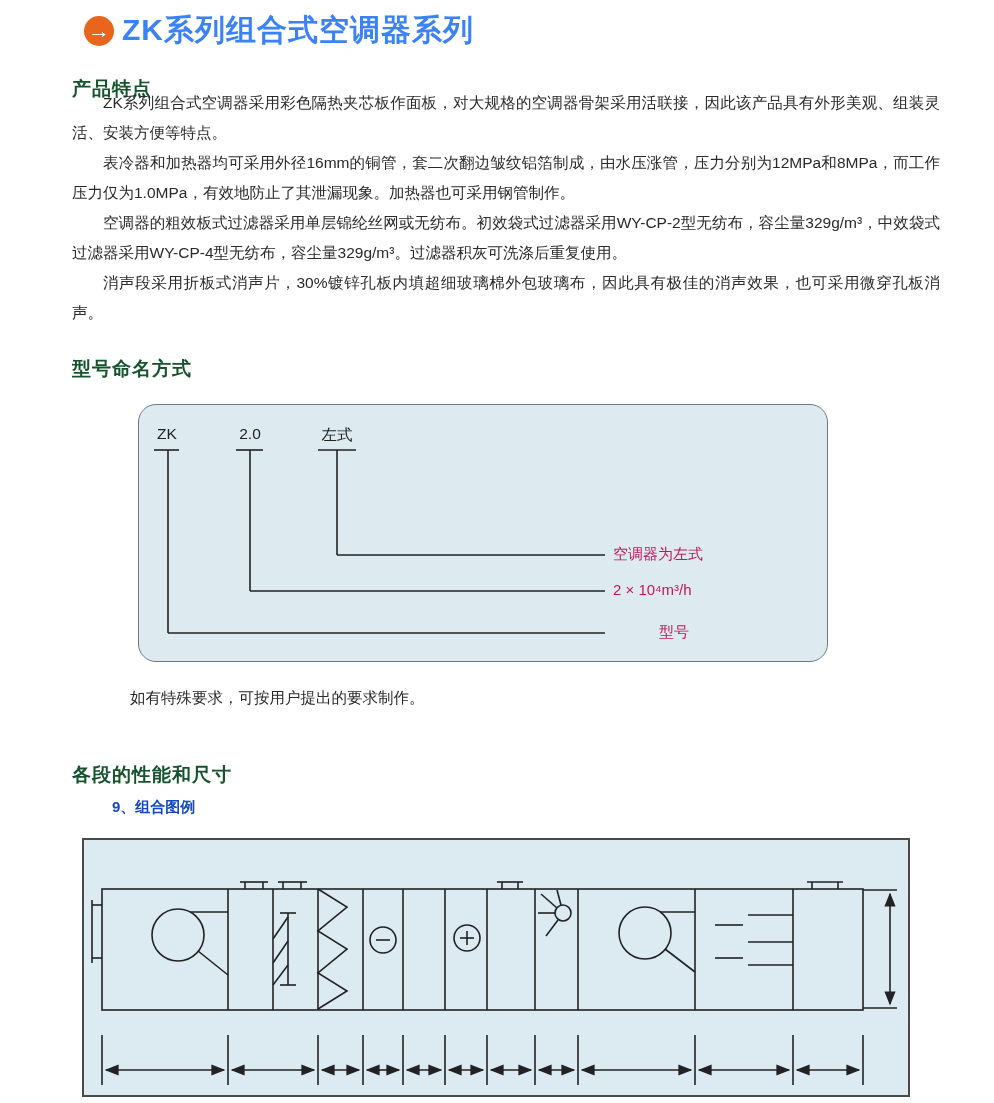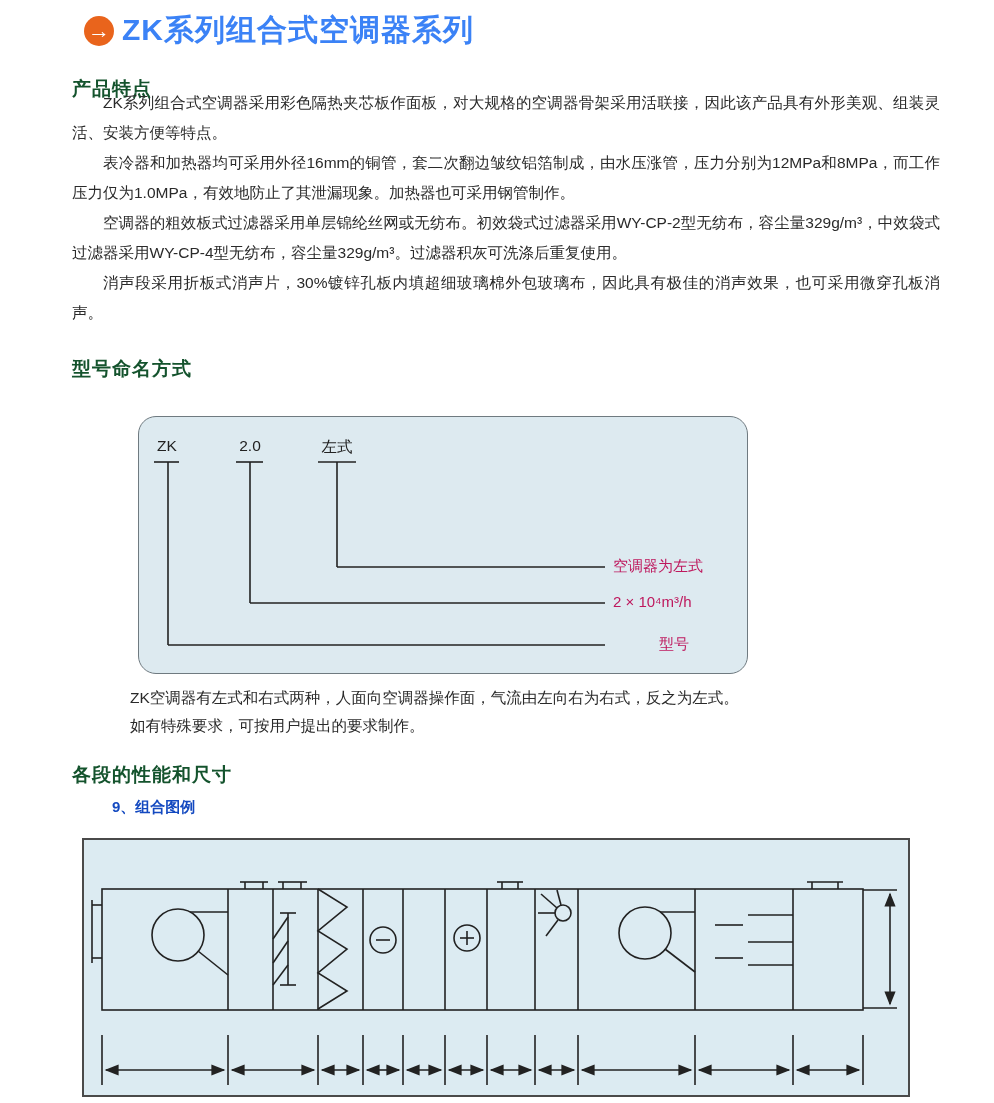--- a/index.html
+++ b/index.html
@@ -37,21 +37,21 @@
     position:absolute;left:72px;top:88px;width:868px;
     font-size:15.5px;line-height:30px;text-align:justify;
   }
   .paragraphs p{margin:0;text-indent:2em;}
   .naming-note{
     position:absolute;left:130px;top:684px;width:760px;
     font-size:15.5px;line-height:28px;
   }
   
   .naming-box{
-    position:absolute;left:138px;top:416px;width:610px;height:258px;
+    position:absolute;left:138px;top:404px;width:690px;height:258px;
     background:#ddeaf0;border:1px solid #6f7a80;border-radius:18px;
     box-sizing:border-box;
   }
   .naming-box svg{position:absolute;left:0;top:0;}
   .code-part{
     position:absolute;top:20px;transform:translateX(-50%);
     font-size:15.5px;color:#222;white-space:nowrap;
   }
   .callout{
     position:absolute;left:474px;
@@ -105,21 +105,20 @@
     </svg>
     <div class="code-part" style="left:28px;">ZK</div>
     <div class="code-part" style="left:111px;">2.0</div>
     <div class="code-part" style="left:198px;">左式</div>
     <div class="callout" style="top:140px;">空调器为左式</div>
     <div class="callout" style="top:176px;text-align:center;">2 × 10⁴m³/h</div>
     <div class="callout" style="top:218px;margin-left:46px;">型号</div>
   </div>
 
   <div class="naming-note">
-    <div>ZK空调器有左式和右式两种，人面向空调器操作面，气流由左向右为右式，反之为左式。</div>
     <div>如有特殊要求，可按用户提出的要求制作。</div>
   </div>
 
   <div class="sec-heading" style="top:762px;">各段的性能和尺寸</div>
   <div class="sub-heading" style="top:798px;">9、组合图例</div>
 
   <div class="unit-box">
     <svg width="828" height="259" viewBox="0 0 828 259">
       <defs>
         <marker id="arr" viewBox="0 0 10 8" refX="9" refY="4" markerWidth="9" markerHeight="7" orient="auto-start-reverse">

